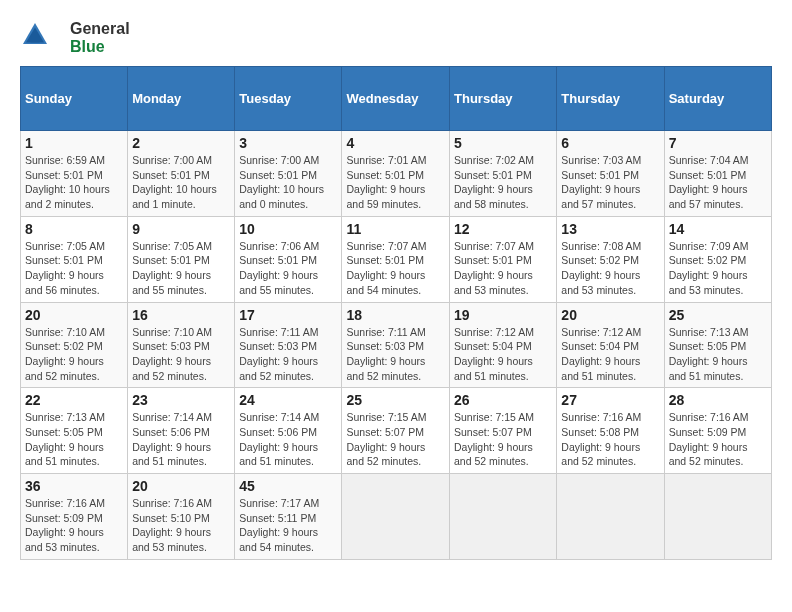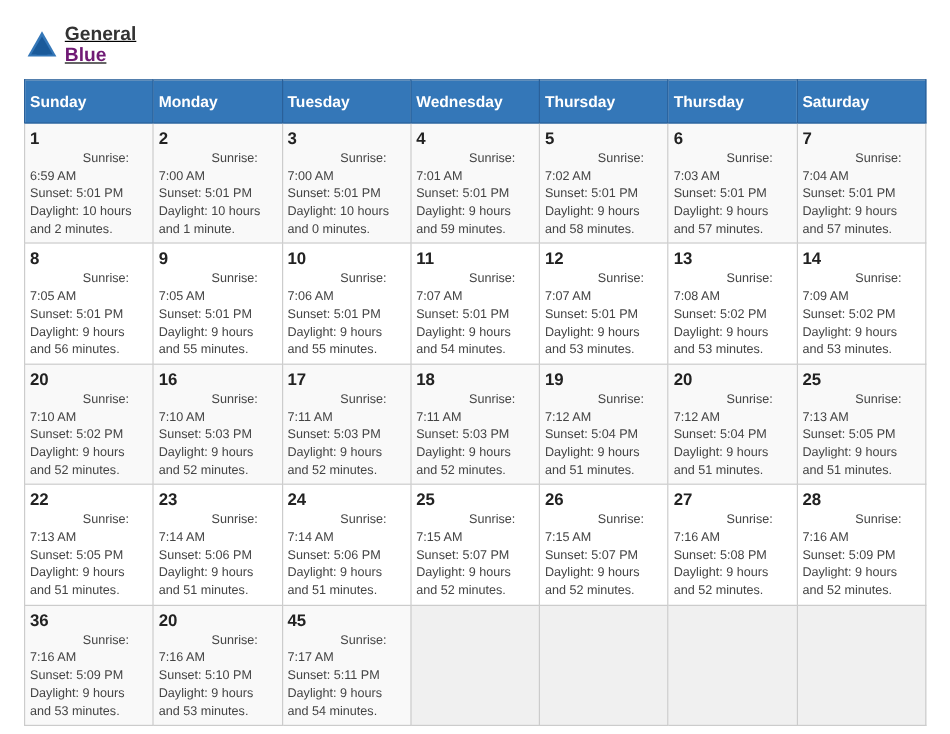--- a/index.html
+++ b/index.html
@@ -11,23 +11,22 @@
       padding: 20px;
     }
     .header {
       display: flex;
       justify-content: space-between;
       align-items: flex-start;
       margin-bottom: 10px;
     }
     .logo {
       display: flex;
-      align-items: center;
-      gap: 4px;
-      text-decoration: underline;
+      align-items: flex-start;
+      gap: 20px;
     }
     .logo-icon {
       width: 30px;
       height: 30px;
     }
     .title-block {
       text-align: right;
     }
     .month-title {
       font-size: 36px;
@@ -39,21 +38,21 @@
       color: #555;
     }
     table {
       width: 100%;
       border-collapse: collapse;
       font-size: 11px;
     }
     thead tr th {
       background: #3477b8;
       color: #fff;
-      padding: 10px 4px;
+      padding: 24px 4px;
       text-align: left;
       font-size: 13px;
       font-weight: bold;
       border: 1px solid #2a6099;
     }
     tbody tr td {
       border: 1px solid #ccc;
       vertical-align: top;
       padding: 4px;
       width: 108px;
@@ -67,39 +66,38 @@
       font-size: 14px;
       font-weight: bold;
       color: #222;
       display: block;
       margin-bottom: 2px;
     }
     .day-info {
       color: #444;
       font-size: 10.5px;
       line-height: 1.4;
-      margin-left: 44px;
     }
     td.empty {
       background: #f0f0f0 !important;
     }
   </style>
 </head>
 <body>
 
 <div class="header">
   <div class="logo">
     <svg class="logo-icon" viewBox="0 0 40 40">
       <polygon points="20,4 36,32 4,32" fill="#3477b8"></polygon>
       <polygon points="20,10 32,30 8,30" fill="#1a5a9a"></polygon>
       <rect x="14" y="22" width="12" height="8" fill="#1a5a9a"></rect>
     </svg>
     <div>
       <div style="font-size:16px;font-weight:bold;color:#333;">General</div>
-      <div style="font-size:16px;font-weight:bold;color:#701a75;">Blue</div>
+      <div style="font-size:16px;font-weight:bold;color:#15803d;">Blue</div>
     </div>
   </div>
   <div class="title-block">
     <div class="month-title"></div>
     <div class="location"></div>
   </div>
 </div>
 
 <table>
   <thead>

